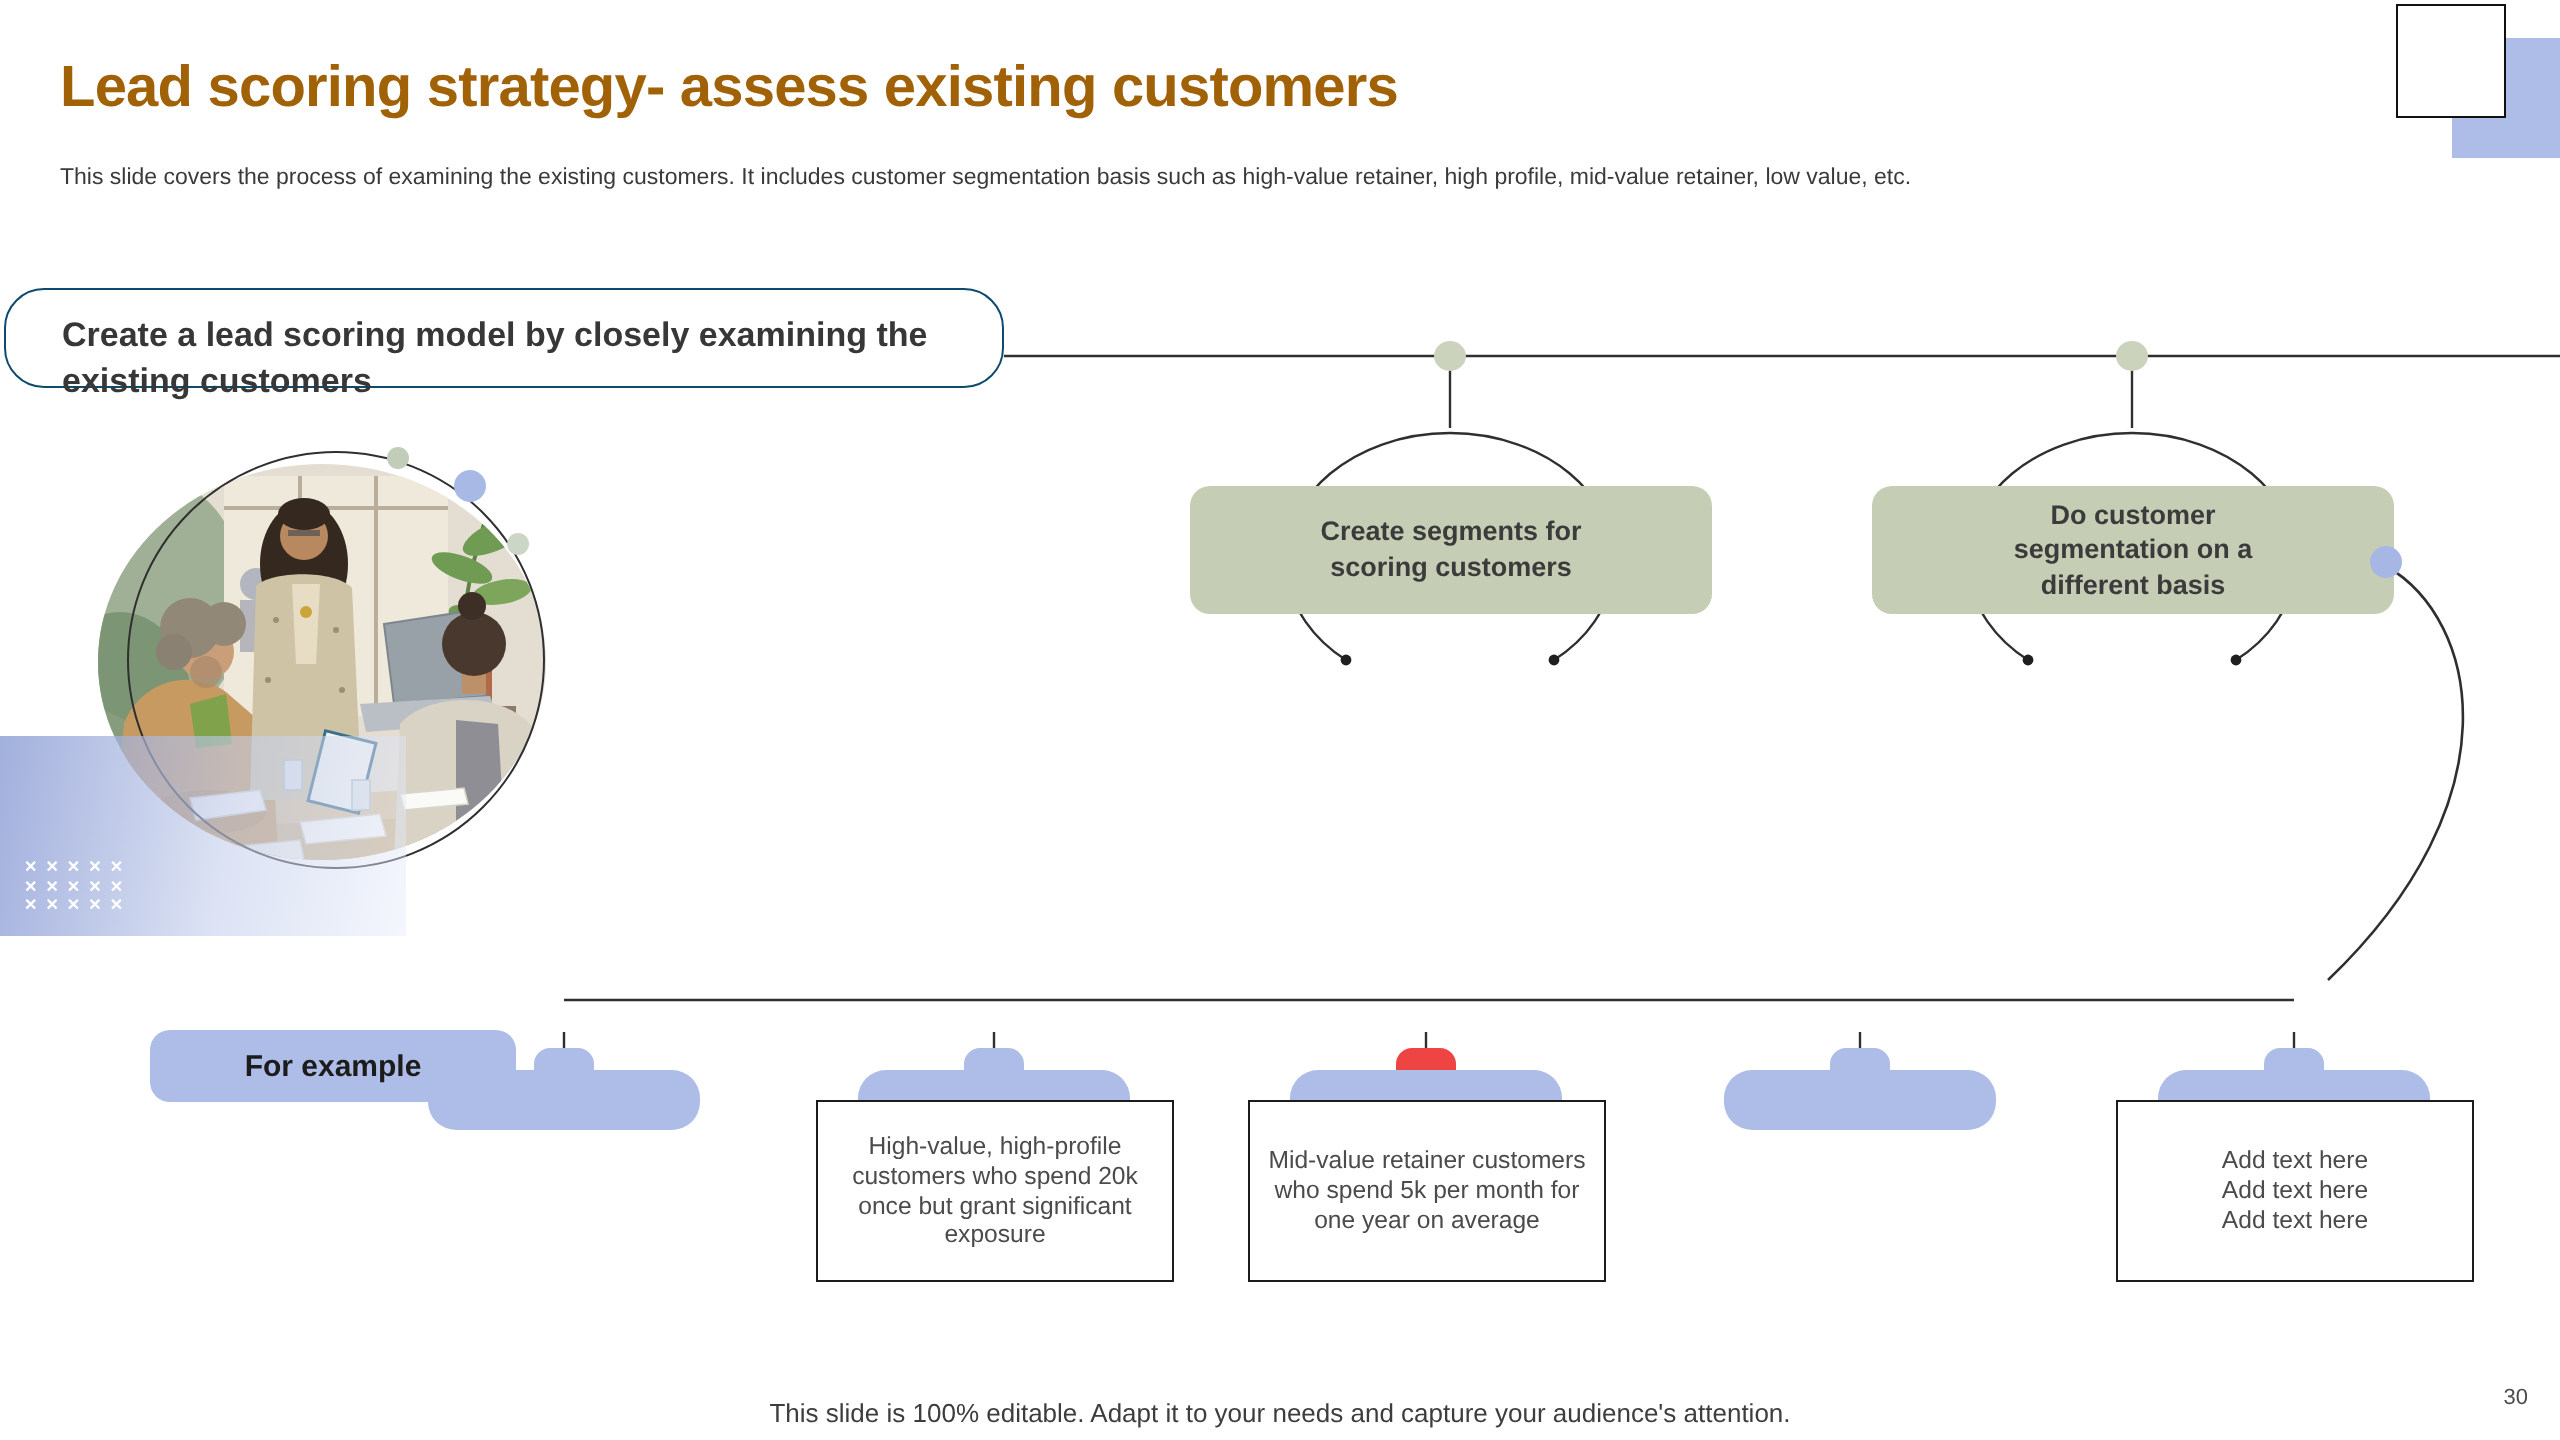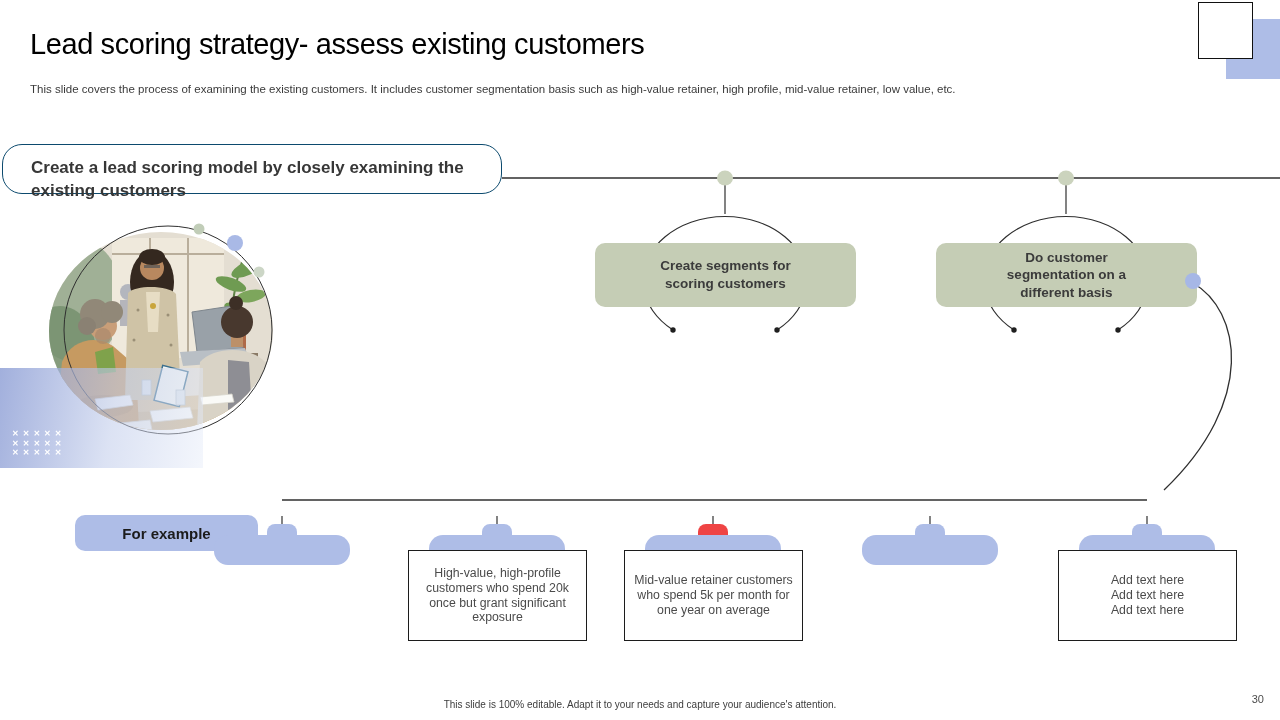--- a/index.html
+++ b/index.html
@@ -4,22 +4,22 @@
 <style>
   * { margin:0; padding:0; box-sizing:border-box; }
   body { font-family:"Liberation Sans", sans-serif; background:#888; }
   .slide {
     position:relative; width:1280px; height:720px; background:#ffffff;
     overflow:hidden; margin:0 auto;
   }
   .abs { position:absolute; }
 
   
-  .title { left:30px; top:28px; width:760px; font-size:29px; font-weight:normal;
-           color:#000000; letter-spacing:-0.4px; }
+  .title { left:30px; top:28px; width:760px; font-size:29px; font-weight:bold;
+           color:#a16207; letter-spacing:-0.4px; }
   .subtitle { left:30px; top:83px; width:1000px; font-size:11.5px; color:#3a3a3a; }
   .deco-blue-square { left:1226px; top:19px; width:62px; height:60px; }
   .deco-outline-square { left:1198px; top:2px; width:55px; height:57px;
            border:1.5px solid #111; background:#fff; }
 
   
   .lead-box { left:2px; top:144px; width:500px; height:50px; background:#fff;
            border:1px solid #0c4a6e; border-radius:20px; }
   .lead-box-text { position:absolute; left:28px; top:11px; width:440px;
            font-size:17px; font-weight:bold; color:#373737; line-height:1.38; }
@@ -49,21 +49,21 @@
            font-size:13px; font-weight:bold; color:#1e2430;margin-top:41px; }
   .step-tab { top:535px; width:136px; height:30px; border-radius:14px; }
   .step-box { top:550px; width:179px; height:91px; background:#ffffff;
            border:1px solid #1c1c1c; display:flex; align-items:center;
            justify-content:center; text-align:center; padding:4px 4px;
            font-size:12.3px; color:#4b4b4b; line-height:14.8px;
            white-space:pre-line; }
 
   
   .footer-note { left:0; top:699px; width:1280px; text-align:center;
-           font-size:10px; color:#3d3d3d; }
+           font-size:13px; color:#3d3d3d; }
   .page-number { right:16px; top:693px; font-size:11px; color:#4c4c4c; }
 </style>
 </head>
 <body>
 
 <div class="slide">
 
   <div class="abs title">Lead scoring strategy- assess existing customers</div>
   <div class="abs subtitle">This slide covers the process of examining the existing customers. It includes customer segmentation basis such as high-value retainer, high profile, mid-value retainer,  low value, etc.</div>
   <div class="abs deco-blue-square" style="background:#aebde7;"></div>

